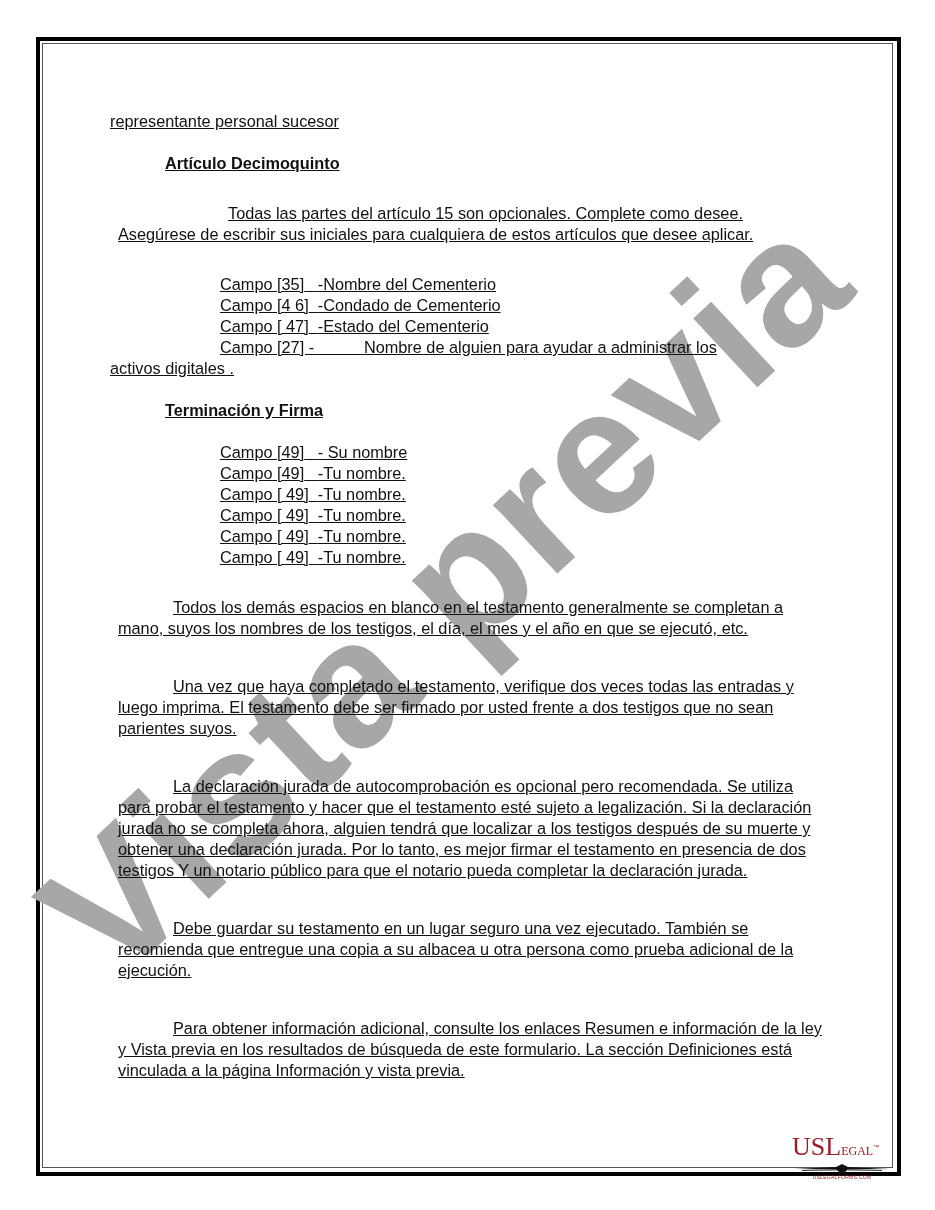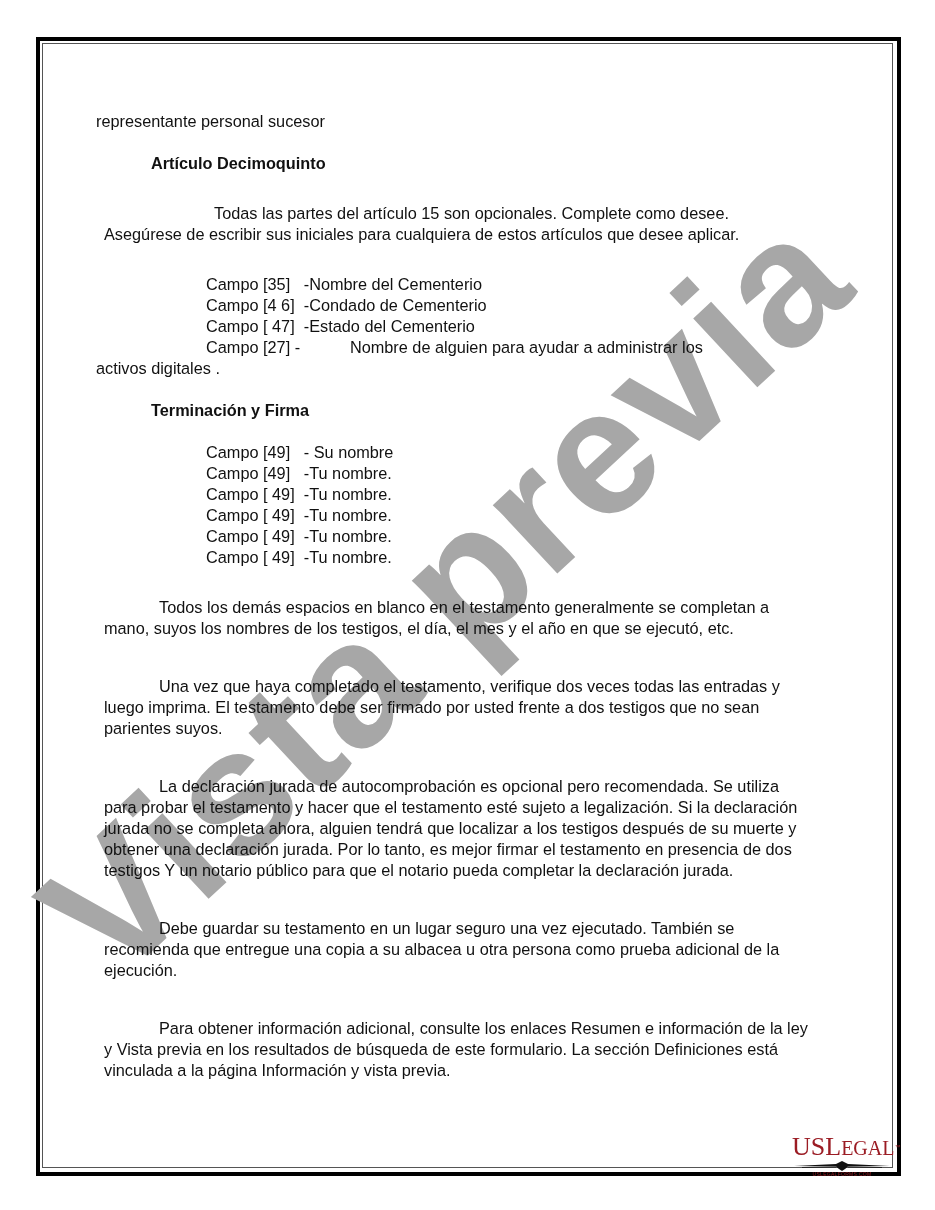--- a/index.html
+++ b/index.html
@@ -1,31 +1,31 @@
 <!DOCTYPE html>
 <html><head>
 <meta charset="utf-8">
 <style>
   html, body { margin: 0; padding: 0; background: #ffffff; }
   body { width: 935px; height: 1210px; position: relative; overflow: hidden; font-family: "Liberation Sans", sans-serif; color: #111; }
   .frame-outer { position: absolute; left: 36px; top: 37px; width: 857px; height: 1131px; border: 4px solid #000; box-sizing: content-box; }
   .frame-inner { position: absolute; left: 42px; top: 43px; width: 849px; height: 1123px; border: 1px solid #555; }
   .watermark { position: absolute; left: 0; top: 0; width: 935px; height: 1210px; z-index: 1; pointer-events: none; }
   .watermark-text { position: absolute; left: 445px; top: 595px; transform: translate(-50%, -50%) rotate(-43deg); font-family: "Liberation Sans", sans-serif; font-weight: bold; font-size: 178px; color: #a7a7a7; white-space: nowrap; letter-spacing: 2px; line-height: 1; }
-  .content { position: absolute; left: 96px; top: 111px; width: 720px; z-index: 2; font-size: 16.3px; line-height: 21px; }
+  .content { position: absolute; left: 110px; top: 111px; width: 720px; z-index: 2; font-size: 16.3px; line-height: 21px; text-decoration: underline; }
   .line { display: block; white-space: pre; }
   .para { display: block; margin: 8px; }
   .indent-first { text-indent: 55px; }
   .heading { display: block; font-weight: bold; padding-left: 55px; }
   .campo { display: block; padding-left: 110px; white-space: pre; }
   .gap { display: block; height: 21px; }
   .campo-tail { display: block; }
   .logo { position: absolute; left: 792px; top: 1134px; width: 112px; height: 46px; z-index: 3; background: transparent; }
   .logo-word { font-family: "Liberation Serif", serif; color: #9b1c24; font-size: 26px; line-height: 26px; letter-spacing: 0px; white-space: nowrap; }
-  .logo-word .sc { font-size: 20px; }
+  .logo-word .sc { font-size: 12px; }
   .logo-tm { font-family: "Liberation Sans", sans-serif; font-size: 6px; color: #9b1c24; vertical-align: top; }
   .logo-emblem { display: block; width: 100px; height: 10px; margin-top: 0px; }
   .logo-tag { font-family: "Liberation Sans", sans-serif; color: #9b1c24; font-size: 5px; line-height: 6px; text-align: center; width: 100px; letter-spacing: 0.3px; }
 </style>
 </head>
 <body>
 
 <div class="frame-outer"></div>
 <div class="frame-inner"></div>
 

